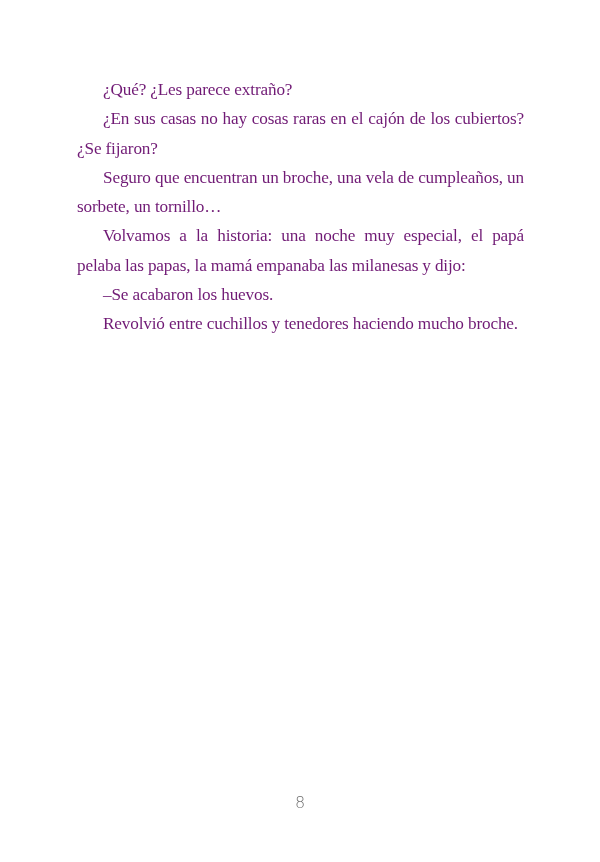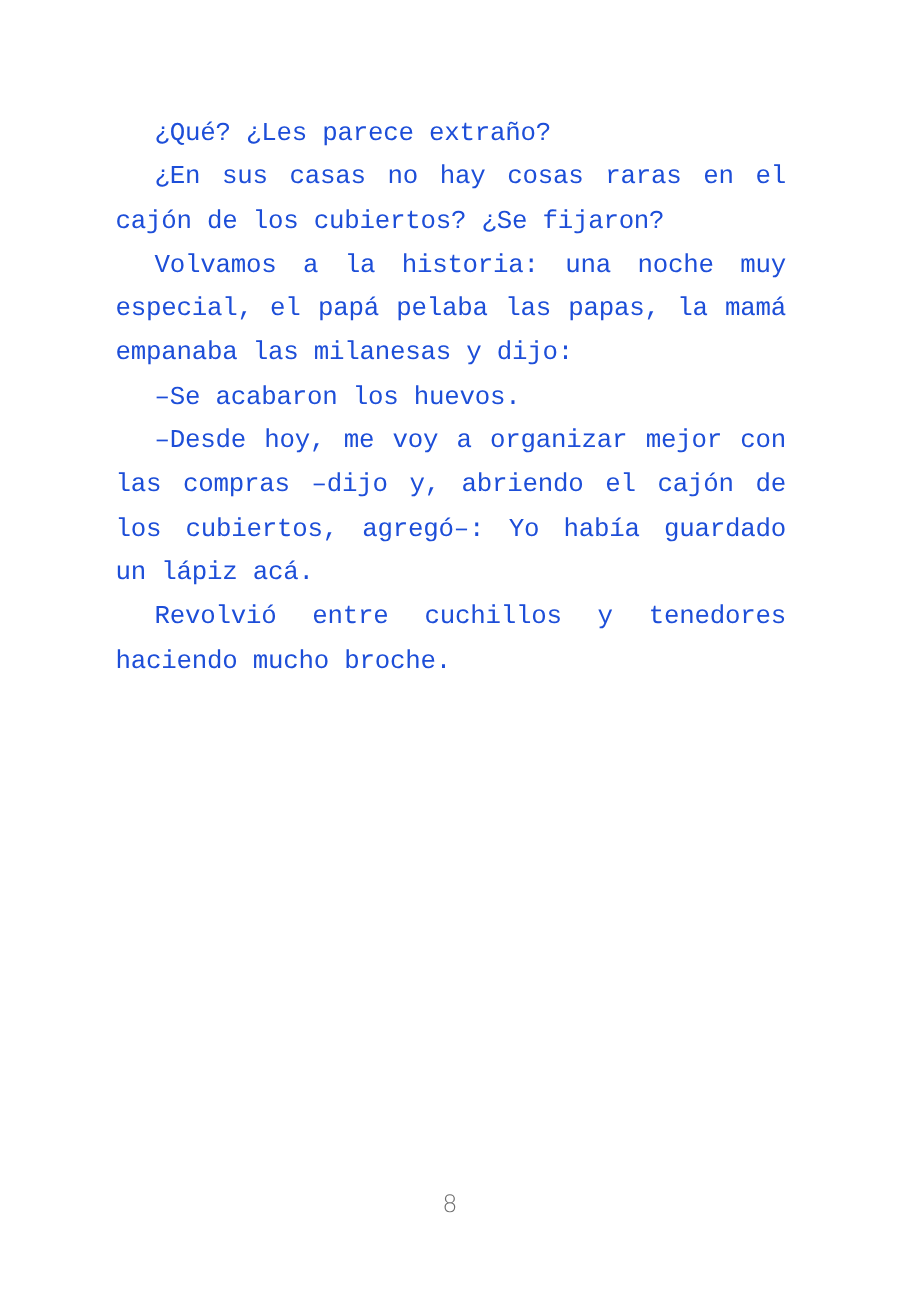--- a/index.html
+++ b/index.html
@@ -20,26 +20,26 @@
       left: 0; top: 0;
       width: 600px;
       height: 862px;
       background: #ffffff;
     }
     .body-text {
       position: absolute;
       left: 77px;
       top: 75px;
       width: 447px;
-      font-family: Liberation Mono, monospace;
+      font-family: Liberation Serif, serif;
       font-size: 17.2px;
       line-height: 29.3px;
       letter-spacing: -0.15px;
       font-weight: 300;
-      color: #1d4ed8;
+      color: #701a75;
     }
     .body-text p {
       margin: 0;
       text-indent: 26px;
       text-align: justify;
       text-align-last: left;
       hyphens: none;
     }
     .body-text em {
       font-style: italic;
@@ -56,19 +56,19 @@
       font-weight: 300;
     }
   </style>
 </head>
 <body>
 
 <div class="page">
   <div class="body-text">
     <p><span>¿Qué? ¿Les parece  extraño?</span></p>
     <p><span>¿En sus casas no hay cosas raras en el cajón de los cubiertos? ¿Se fijaron?</span></p>
+    <p><span>Seguro que encuentran un broche, una vela de cumpleaños, un sorbete, un tornillo…</span></p>
     <p><span>Volvamos a la historia: una noche muy especial, el papá pelaba las papas, la mamá empanaba las milanesas y dijo:</span></p>
     <p><span>–Se acabaron los huevos.</span></p>
-    <p><span>–Desde hoy, me voy a organizar mejor con las compras –dijo y, abriendo el cajón de los cubiertos, agregó–: Yo había guardado un lápiz acá.</span></p>
     <p><span>Revolvió entre cuchillos y tenedores haciendo mucho broche.</span></p>
   </div>
   <div class="page-number">8</div>
 </div>
 
 </body></html>

